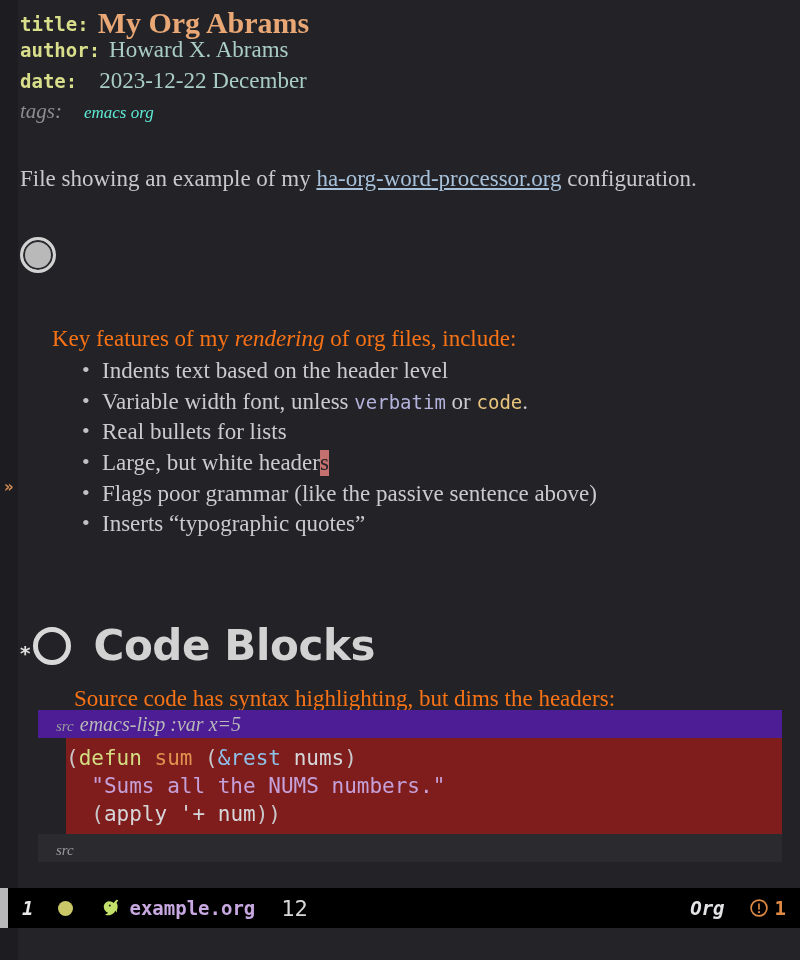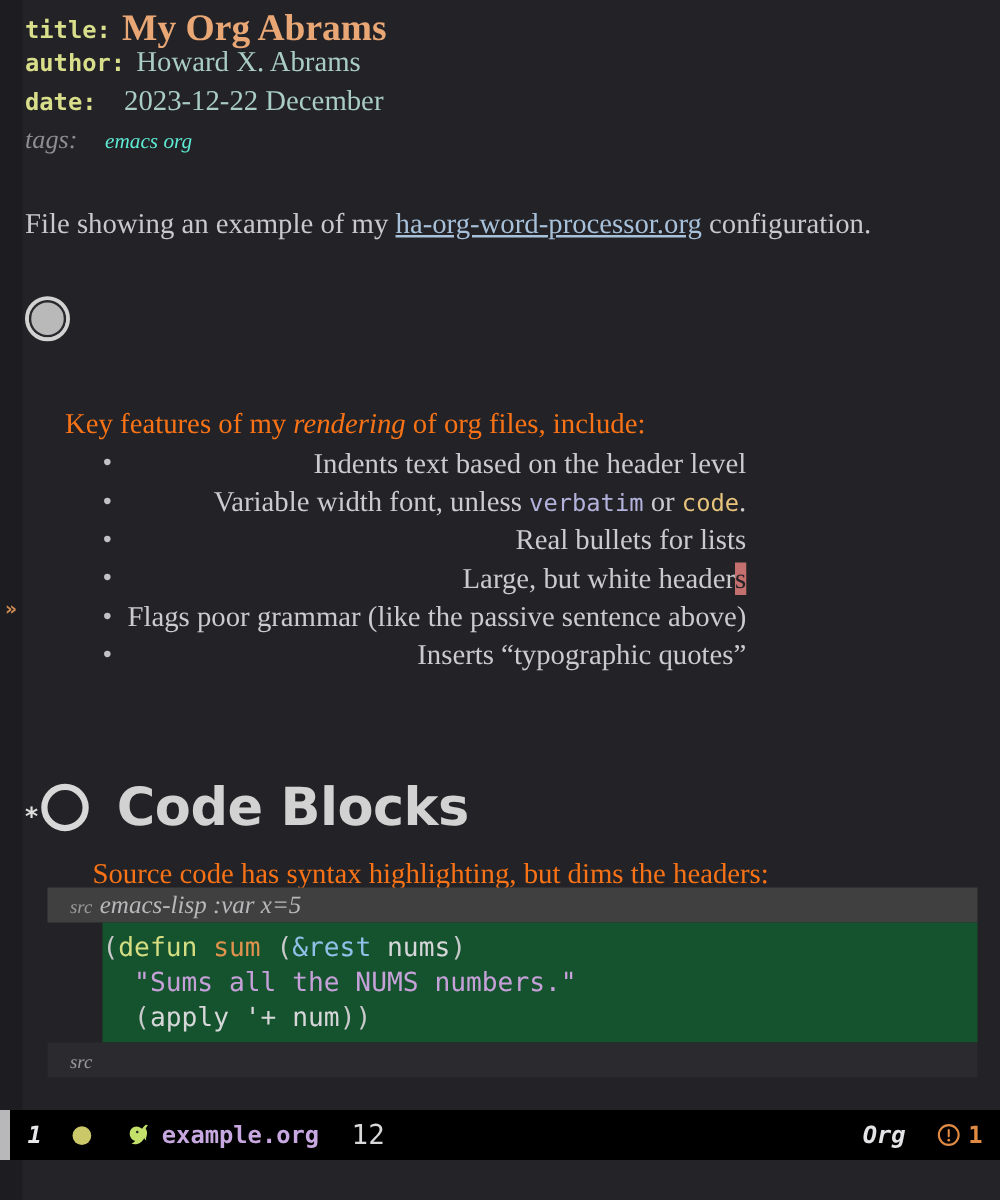--- a/index.html
+++ b/index.html
@@ -47,21 +47,20 @@
     font-weight: bold;
     color: #d08b52;
     line-height: 1;
   }
 
   .content {
     position: absolute;
     left: 18px; top: 0;
     width: 782px;
     height: 888px;
-    text-align: right;
   }
 
   
   .kwblock {
     position: absolute;
     left: 2px;
     top: 6px;
   }
   .kwline {
     display: flex;
@@ -226,41 +225,41 @@
   }
 
   
   .src-wrap {
     position: absolute;
     left: 38px;
     top: 710px;
     width: 744px;
   }
   .src-head, .src-foot {
-    background: #404040;
+    background: #4c1d95;
     font-family: "Liberation Serif", serif;
     font-style: italic;
     font-size: 20px;
     color: #b8b8bb;
     padding: 2px 0 2px 18px;
     height: 24px;
     line-height: 24px;
     box-sizing: content-box;
   }
   .src-foot { background: #2b2b2f; }
   .src-kw {
     font-size: 15px;
     font-style: italic;
     color: #9b9b9e;
     margin-right: 6px;
   }
   .src-lang { font-style: italic; }
   .src-body {
-    background: #14532d;
-    margin-left: 44px;
+    background: #7f1d1d;
+    margin-left: 28px;
     padding: 6px 0 6px 0;
     font-family: "DejaVu Sans Mono", monospace;
     font-size: 21px;
     line-height: 28px;
     white-space: pre;
     color: #cfcfd2;
   }
   .c-paren  { color: #c8c8cb; }
   .c-defun  { color: #d4dd82; }
   .c-fname  { color: #e0924e; }

